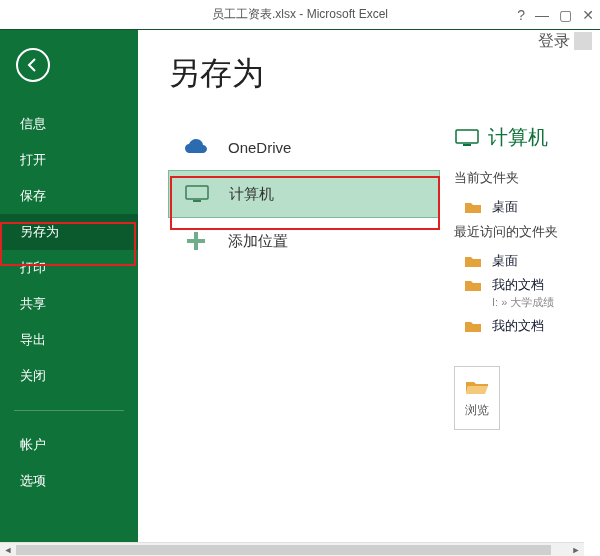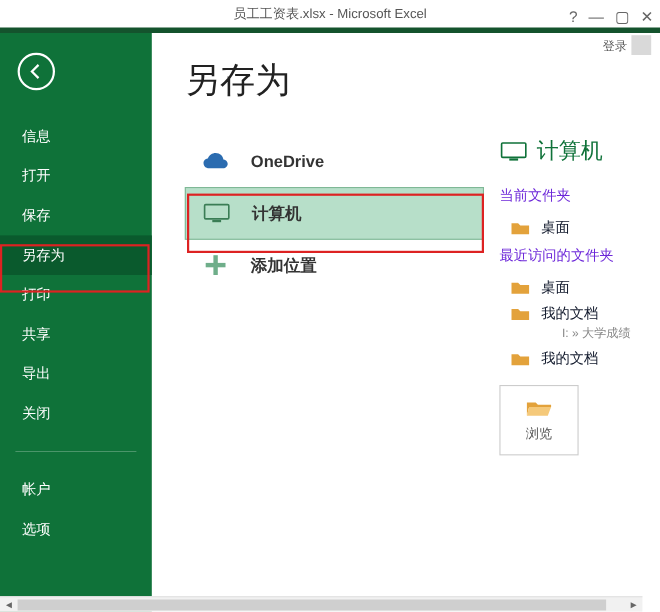--- a/index.html
+++ b/index.html
@@ -1,28 +1,28 @@
 <!DOCTYPE html>
 <html><head>
 <meta charset="utf-8">
 <style>
   * { box-sizing: border-box; margin: 0; padding: 0; }
   html, body { width: 600px; height: 556px; font-family: "Microsoft YaHei", "Segoe UI", sans-serif; overflow: hidden; background: #fff; }
   .titlebar {
     height: 30px; display: flex; align-items: center; justify-content: center;
-    position: relative; font-size: 12px; color: #555; border-bottom: 5px solid #14532d;
+    position: relative; font-size: 12px; color: #555; border-bottom: 1px solid #14532d;
   }
   .title-controls {
     position: absolute; right: 6px; top: 0; height: 30px; display: flex; align-items: center; gap: 10px;
     color: #666;
   }
   .title-controls span { font-size: 14px; cursor: default; }
   .account-row {
     position: absolute; right: 8px; top: 30px; height: 22px; display: flex; align-items: center; gap: 4px;
-    font-size: 11px; color: #555;
+    font-size: 16px; color: #555;
   }
   .avatar-ph { width: 18px; height: 18px; background: #d9d9d9; }
   .body { display: flex; height: calc(100% - 30px); }
   .sidebar {
     width: 138px; background: #0f7239; color: #fff; padding-top: 18px;
     display: flex; flex-direction: column;
   }
   .back-circle {
     width: 34px; height: 34px; border: 2px solid #fff; border-radius: 50%;
     margin-left: 16px; display: flex; align-items: center; justify-content: center;
@@ -30,37 +30,37 @@
   }
   .side-items { margin-top: 24px; display: flex; flex-direction: column; justify-content: space-between; }
   .side-item {
     padding: 9px 20px; font-size: 13px; cursor: pointer; color: #fff;
   }
   .side-item.active { background: #0a5a2d; }
   .side-sep { border-top: 1px solid rgba(255,255,255,0.25); margin: 16px 14px; }
   .main { flex: 1; position: relative; padding: 22px 8px 8px 30px; }
   .page-title { font-size: 32px; color: #222; font-weight: 300; margin-bottom: 28px; }
   .two-col { display: flex; }
-  .loc-list { width: 280px; padding-right: 8px; font-weight: bold; }
+  .loc-list { width: 280px; padding-right: 8px; }
   .loc-item {
     display: flex; align-items: center; gap: 18px; padding: 12px 14px;
     font-size: 15px; color: #333; cursor: pointer;
   }
   .loc-item.selected {
     background: #b7dfc9; border: 1px solid #7fb896;
   }
   .loc-icon { width: 28px; height: 22px; display: flex; align-items: center; justify-content: center; }
   .right-panel { flex: 1; padding-left: 6px; }
   .rp-header { display: flex; align-items: center; gap: 8px; color: #0f7239; font-size: 20px; margin-bottom: 18px; }
-  .rp-section-title { font-size: 13px; color: #6d28d9; margin: 4px 0 8px; }
+  .rp-section-title { font-size: 13px; color: #404040; margin: 4px 0 8px; }
   .folder-row { display: flex; align-items: center; gap: 10px; padding: 3px 0 3px 10px; font-size: 13px; color: #0f172a; cursor: pointer; }
-  .folder-sub { font-size: 11px; color: #888; padding-left: 38px; margin-top: -2px; margin-bottom: 4px; text-align: center; }
+  .folder-sub { font-size: 11px; color: #888; padding-left: 38px; margin-top: -2px; margin-bottom: 4px; }
   .folder-icon { color: #e3a23b; }
   .browse-box {
-    width: 72px; height: 64px; border: 1px solid #ccc; margin-top: 12px;
+    width: 46px; height: 64px; border: 1px solid #ccc; margin-top: 28px;
     display: flex; flex-direction: column; align-items: center; justify-content: center; gap: 6px;
     font-size: 12px; color: #555; cursor: pointer;
   }
   .highlight-red1 { position: absolute; border: 2px solid #d22; pointer-events: none; }
   .highlight-red2 { position: absolute; border: 2px solid #d22; pointer-events: none; }
   .scrollbar-h {
     position: absolute; left: 0; bottom: 0; right: 16px; height: 14px;
     background: #f1f1f1; border-top: 1px solid #e0e0e0; display: flex; align-items: center;
   }
   .sb-btn { width: 16px; height: 14px; display:flex; align-items:center; justify-content:center; font-size:9px; color:#666; }

